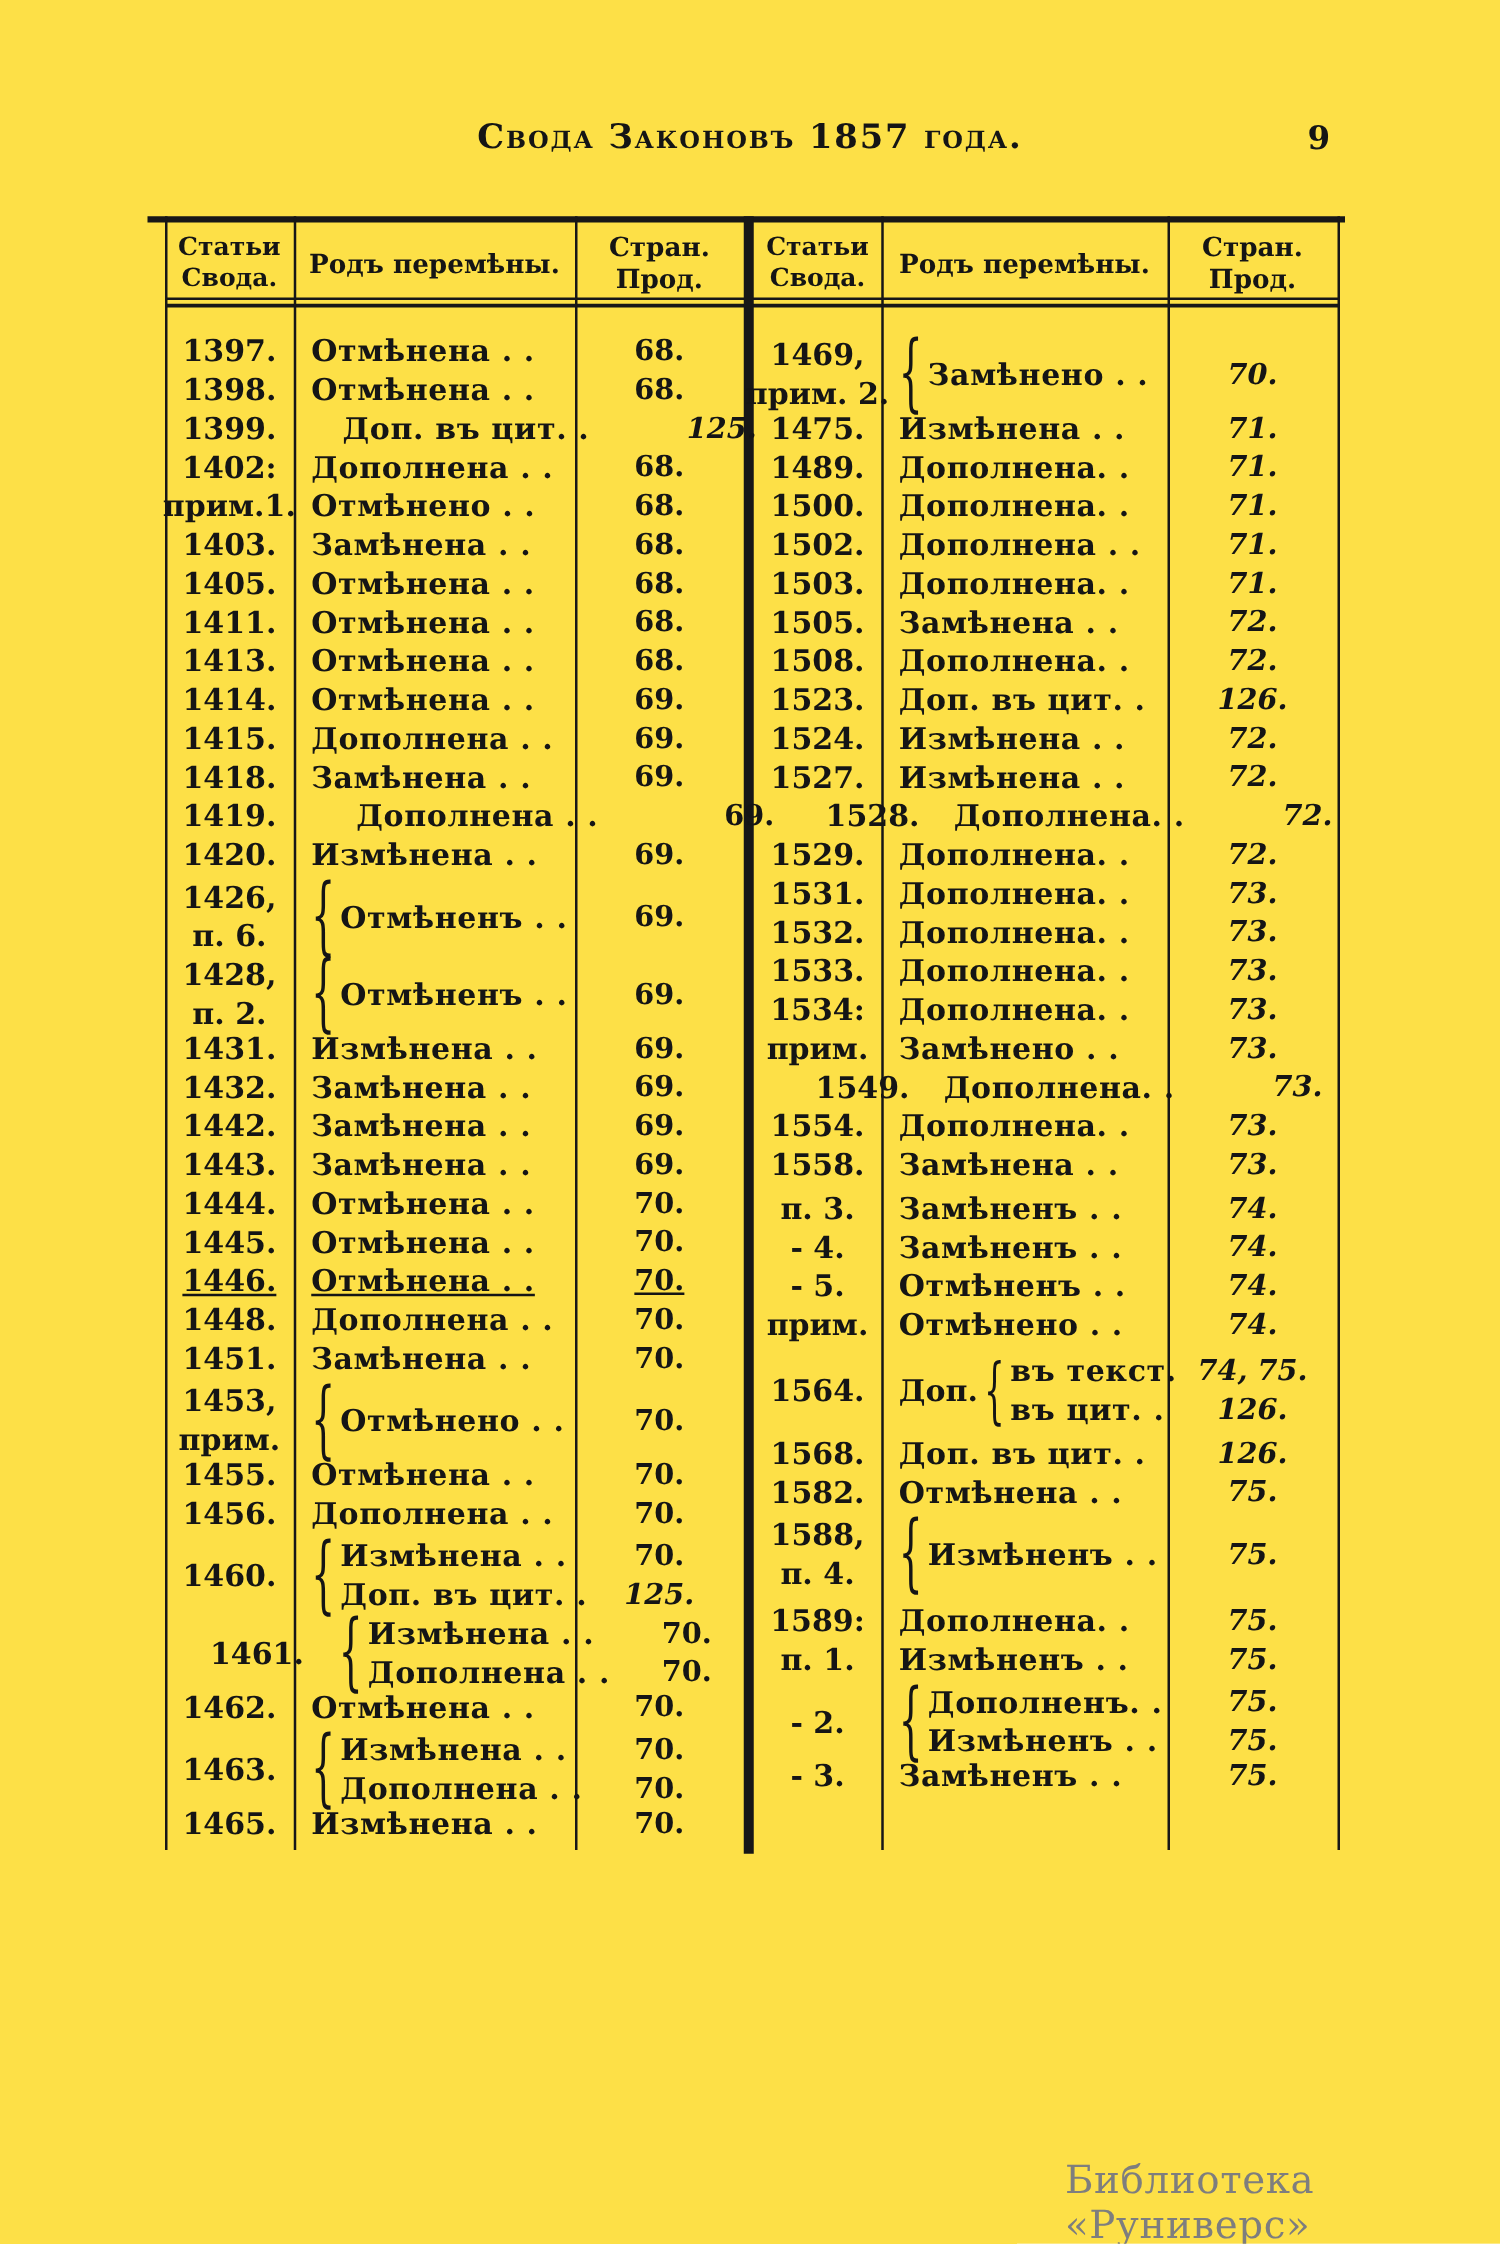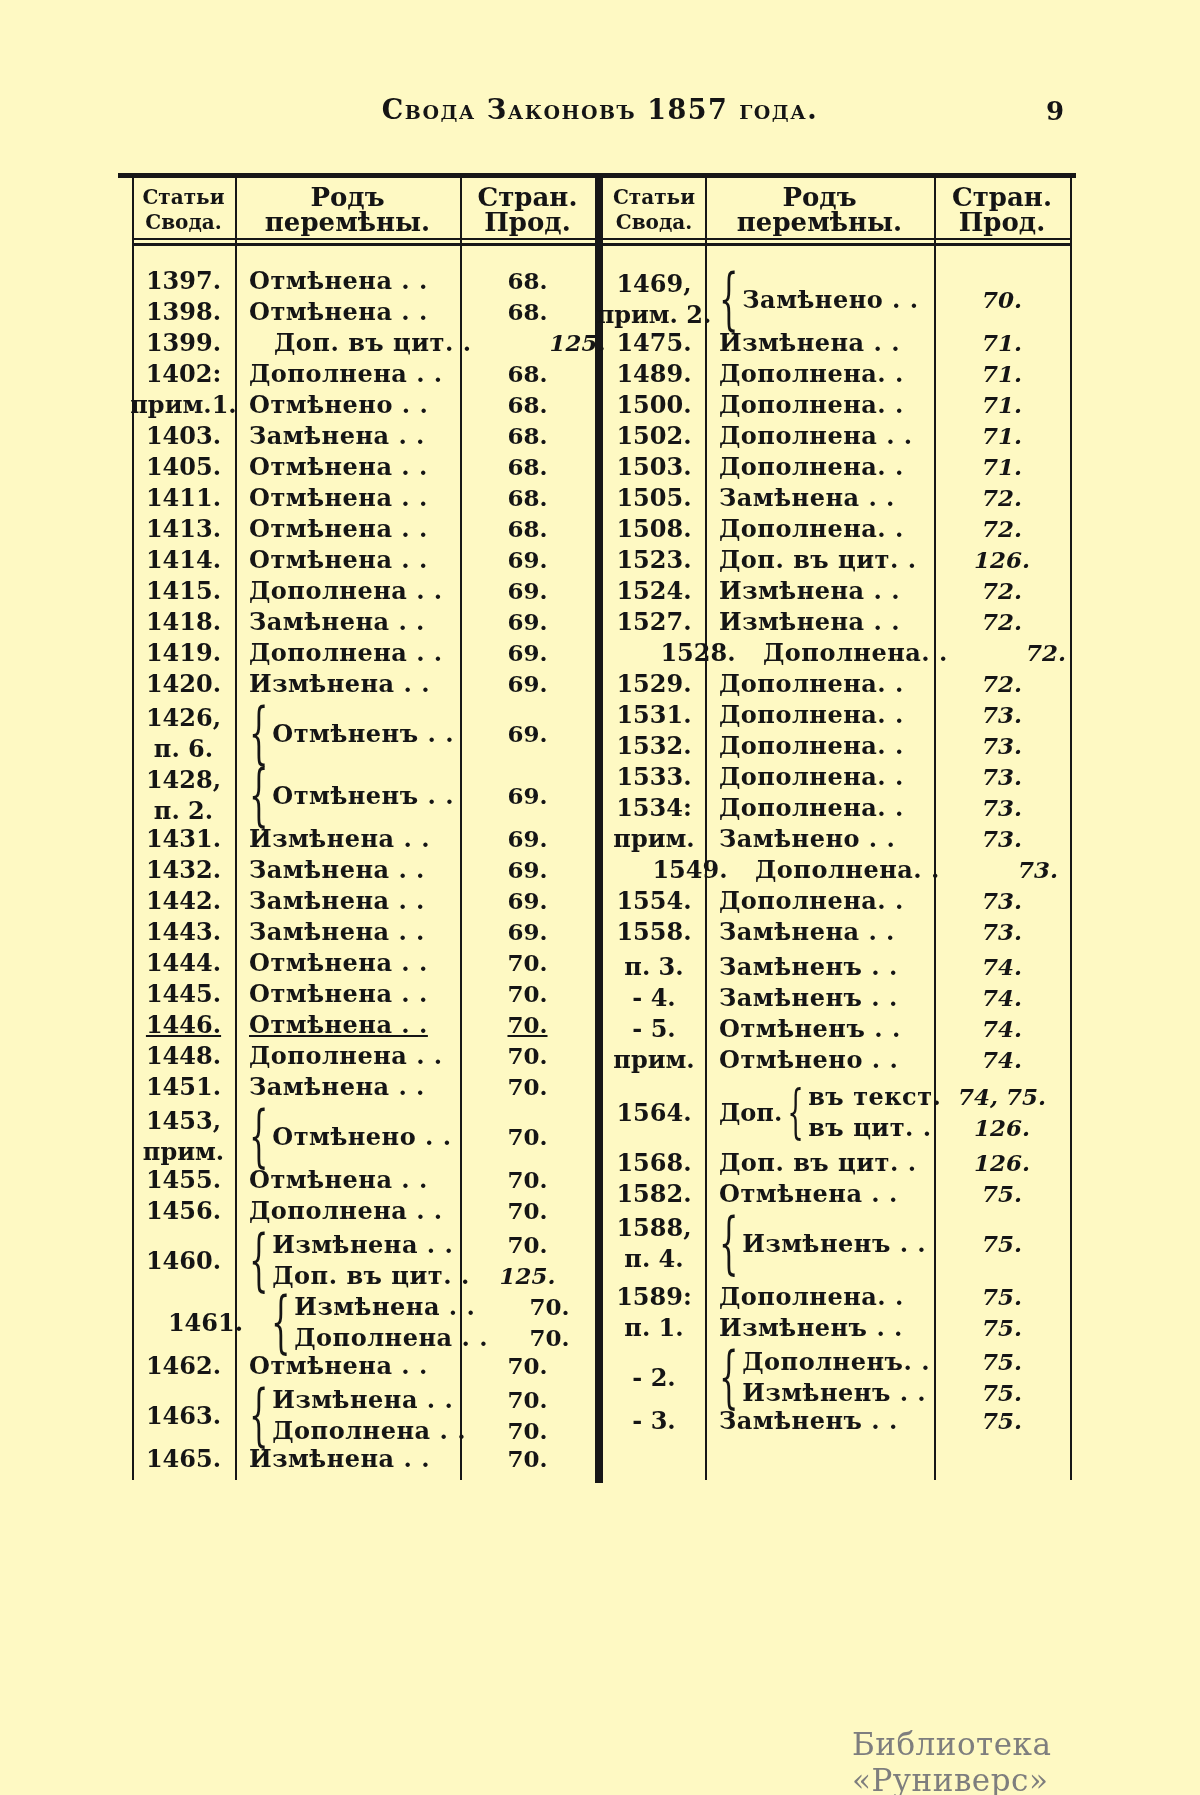--- a/index.html
+++ b/index.html
@@ -1,20 +1,20 @@
 <!DOCTYPE html>
 <html lang="ru"><head>
 <meta charset="utf-8">
 <style>
   html,body{margin:0;padding:0;}
   body{
     width:1200px;height:1795px;position:relative;background:#ffffff;
     font-family:"DejaVu Serif",serif;color:#151515;overflow:hidden;
   }
-  .page{position:absolute;inset:0;background:#fef9c3;}
+  .page{position:absolute;inset:0;background:#fde047;}
 
   
   .title{
     position:absolute;left:0;right:0;top:94px;text-align:center;
     font-variant:small-caps;font-weight:700;font-size:27px;letter-spacing:1.5px;
   }
   .folio{position:absolute;left:1046px;top:96px;font-size:26px;font-weight:700;}
 
   
   .tbl{position:absolute;left:132px;top:173px;width:940px;height:1320px;}
@@ -25,21 +25,21 @@
   .v{position:absolute;top:0;width:2px;height:1307px;background:#171717;}
   .v0{left:0;}  .v1{left:103px;} .v2{left:328px;}
   .vc{left:463px;width:8px;height:1310px;} 
   .v3{left:573px;} .v4{left:802px;} .v5{left:938px;}
 
   
   .hdr{position:absolute;top:9px;height:56px;display:grid;align-items:center;
        text-align:center;font-weight:700;}
   .hdr-left{left:0;width:463px;grid-template-columns:103px 225px 135px;}
   .hdr-right{left:471px;width:467px;grid-template-columns:102px 229px 136px;}
-  .hc{font-size:26px;line-height:25px;}
+  .hc{font-size:21px;line-height:25px;}
   .hc.two{display:flex;flex-direction:column;align-items:center;font-size:20px;line-height:25px;}
 
   
   .bodyg{position:absolute;top:92px;}
   #leftBody{left:0;width:463px;}
   #rightBody{left:471px;width:467px;}
   #leftBody .row{display:grid;grid-template-columns:103px 225px 135px;}
   #rightBody .row{display:grid;grid-template-columns:102px 229px 136px;}
 
   .cell{position:relative;}
@@ -255,21 +255,21 @@
           </div>
           <div class="cell chg">
             <div class="lines">
               <div class="cline">Замѣнена . .</div>
             </div>
           </div>
           <div class="cell pg">
             <div class="pline">69.</div>
           </div>
         </div>
-        <div class="row" style="height: 31px;">
+        <div class="row" style="height: 31px; gap: 36px;">
           <div class="cell art">
             <div class="line">1419.</div>
           </div>
           <div class="cell chg">
             <div class="lines">
               <div class="cline">Дополнена . .</div>
             </div>
           </div>
           <div class="cell pg">
             <div class="pline">69.</div>

